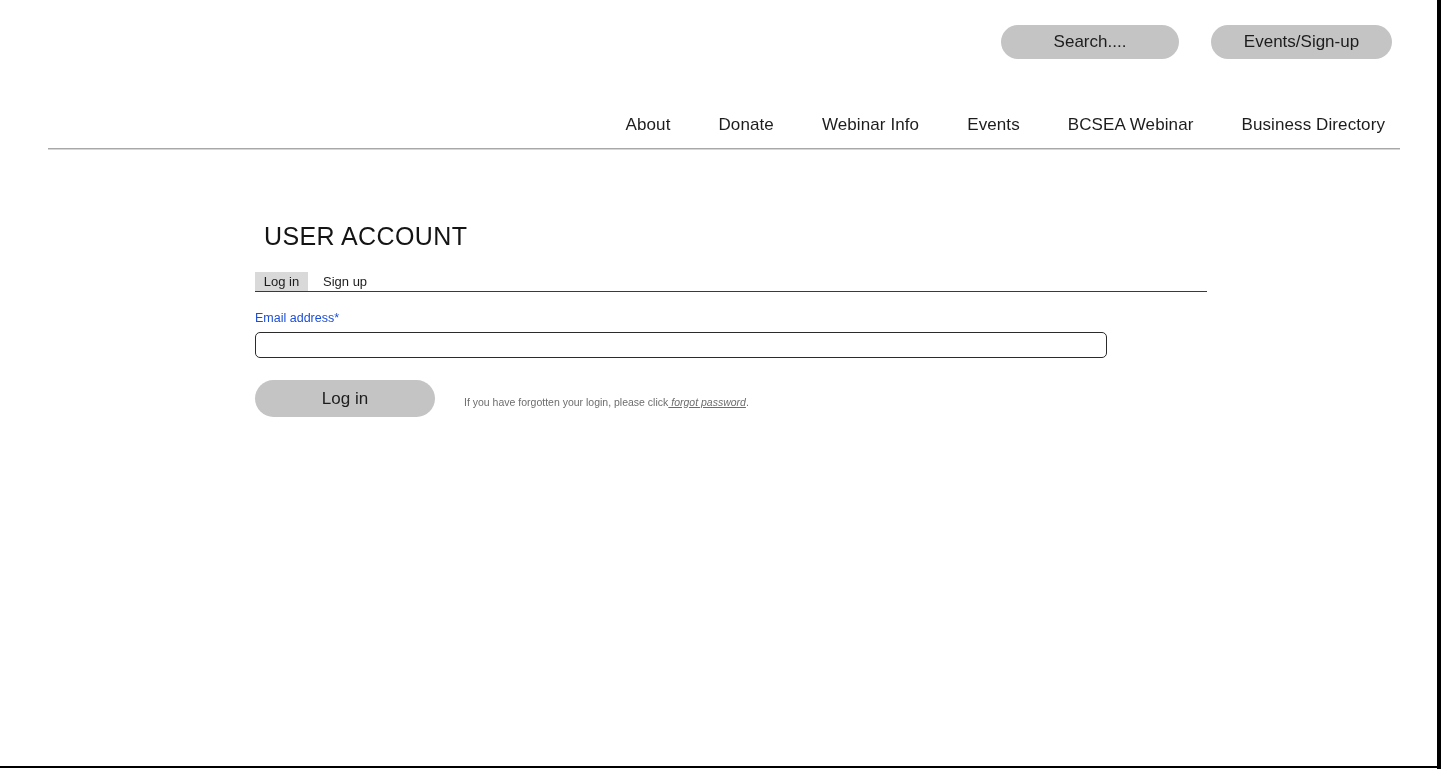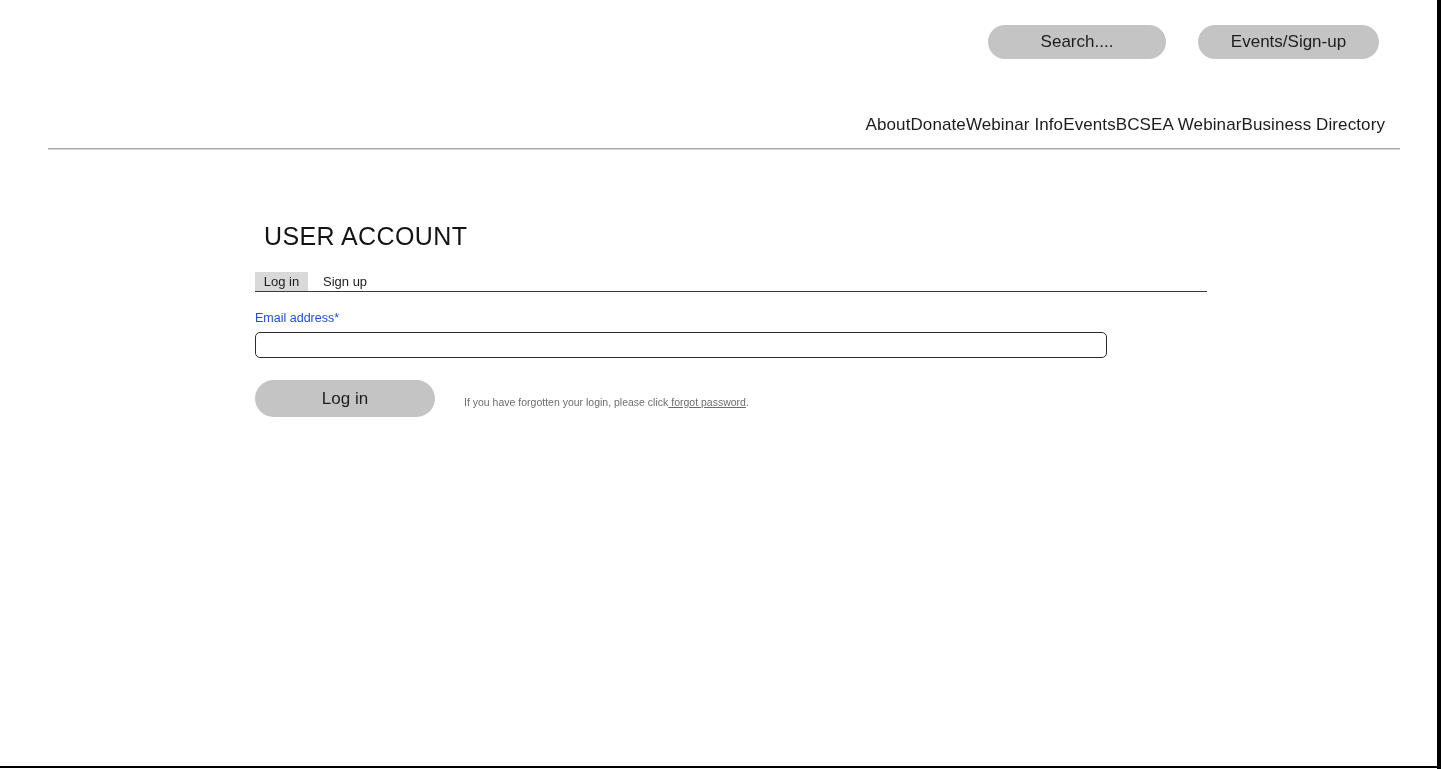--- a/index.html
+++ b/index.html
@@ -38,21 +38,21 @@
     bottom: 1px;
     width: 1441px;
     height: 2px;
     background: #000000;
   }
 
   
   .top-actions {
     position: absolute;
     top: 25px;
-    left: 4px;
+    left: 17px;
     width: 1400px;
     height: 34px;
   }
   .pill {
     position: absolute;
     background: #c4c4c4;
     border-radius: 17px;
     border: none;
     padding: 0;
     font-family: "Liberation Sans", sans-serif;
@@ -92,20 +92,21 @@
 
   .main-nav {
     position: absolute;
     left: 600px;
     top: 110px;
     width: 800px;
     height: 30px;
     display: flex;
     align-items: center;
     justify-content: flex-end;
+    gap: 48px;
     padding-right: 15px;
   }
   .nav-item {
     font-size: 17px;
     color: #1d1d1d;
     white-space: nowrap;
     cursor: pointer;
     text-decoration: none;
     letter-spacing: 0.1px;
   }
@@ -216,20 +217,21 @@
     font-size: 10.5px;
     color: #6d6d6d;
     line-height: 14px;
     white-space: nowrap;
     padding-top: 6px;
   }
   .helper-link {
     color: #6d6d6d;
     text-decoration: underline;
     cursor: pointer;
+    font-style: italic;
   }
 </style>
 </head>
 <body>
 
 <div class="page">
 
   <div class="frame-right"></div>
   <div class="frame-bottom"></div>
 

